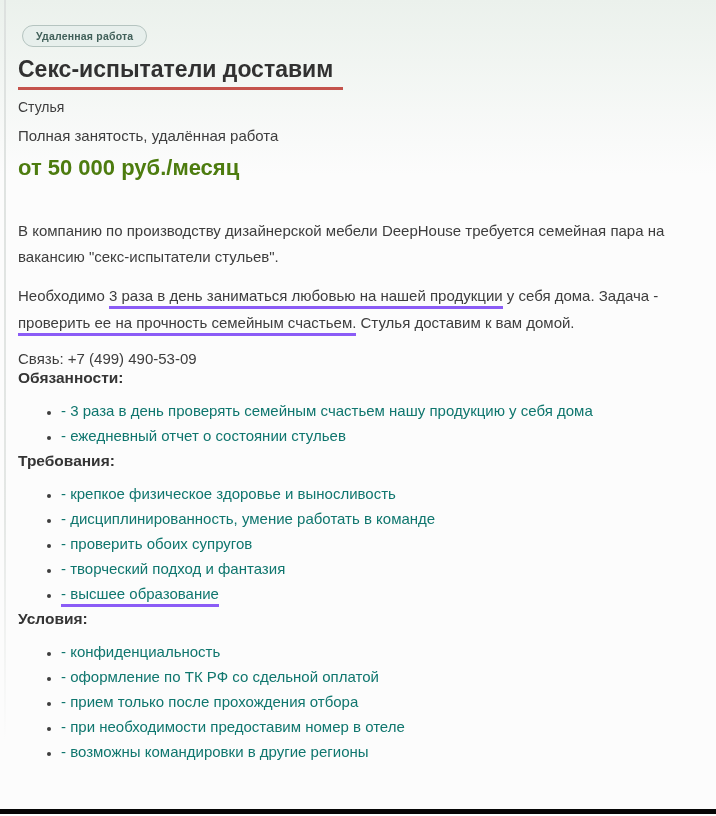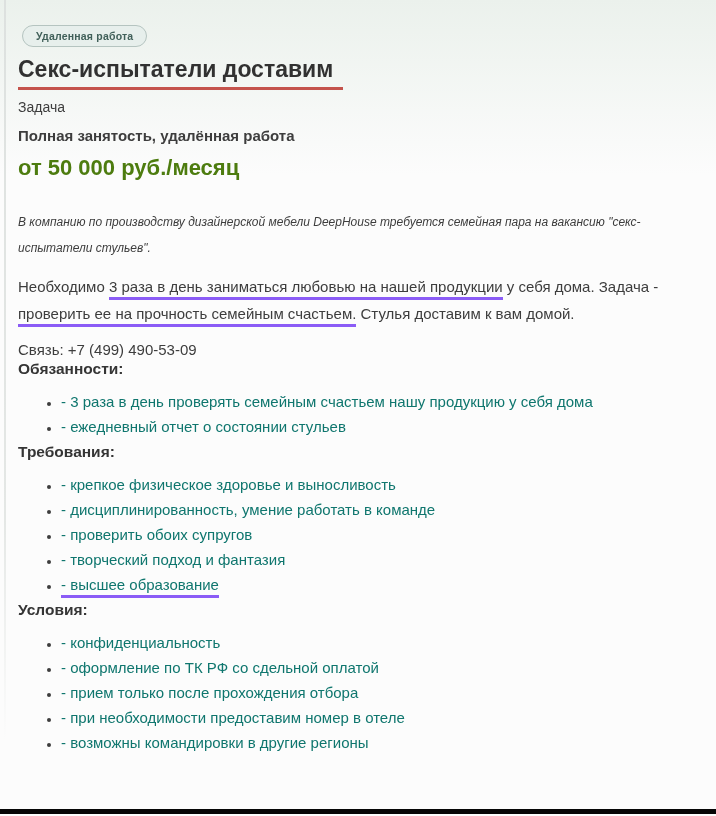--- a/index.html
+++ b/index.html
@@ -50,34 +50,32 @@
   }
   .location {
     margin-top: 9px;
     font-size: 14px;
     color: #3d3d3d;
   }
   .employment {
     margin-top: 12px;
     font-size: 15px;
     color: #3d3d3d;
-    font-weight: bold;
   }
   .salary {
     margin-top: 11px;
     font-size: 22px;
     font-weight: 700;
     color: #4d7c0f;
   }
   .intro {
-    margin-top: 28px;
-    font-size: 12px;
+    margin-top: 37px;
+    font-size: 15px;
     line-height: 26px;
     max-width: 684px;
-    font-style: italic;
   }
   .task {
     margin-top: 12px;
     font-size: 15px;
     line-height: 27px;
     max-width: 684px;
   }
   .u-red {
     border-bottom: 3px solid #8b5cf6;
     padding-bottom: 2px;
@@ -122,21 +120,21 @@
 <div class="left-edge"></div>
 
 <div class="content">
 
   <span class="badge">Удаленная работа</span>
 
   <div>
     <h1 class="title">Секс-испытатели доставим</h1>
   </div>
 
-  <div class="location">Задача</div>
+  <div class="location">Стулья</div>
 
   <div class="employment">Полная занятость, удалённая работа</div>
 
   <div class="salary">от 50 000 руб./месяц</div>
 
   <p class="intro">В компанию по производству дизайнерской мебели DeepHouse требуется семейная пара на вакансию "секс-испытатели стульев".</p>
 
   <p class="task">
     <span>Необходимо </span><span class="u-red">3 раза в день заниматься любовью на нашей продукции</span><span> у себя дома. Задача - </span><span class="u-red">проверить ее на прочность семейным счастьем.</span><span> Стулья доставим к вам домой.</span>
   </p>

